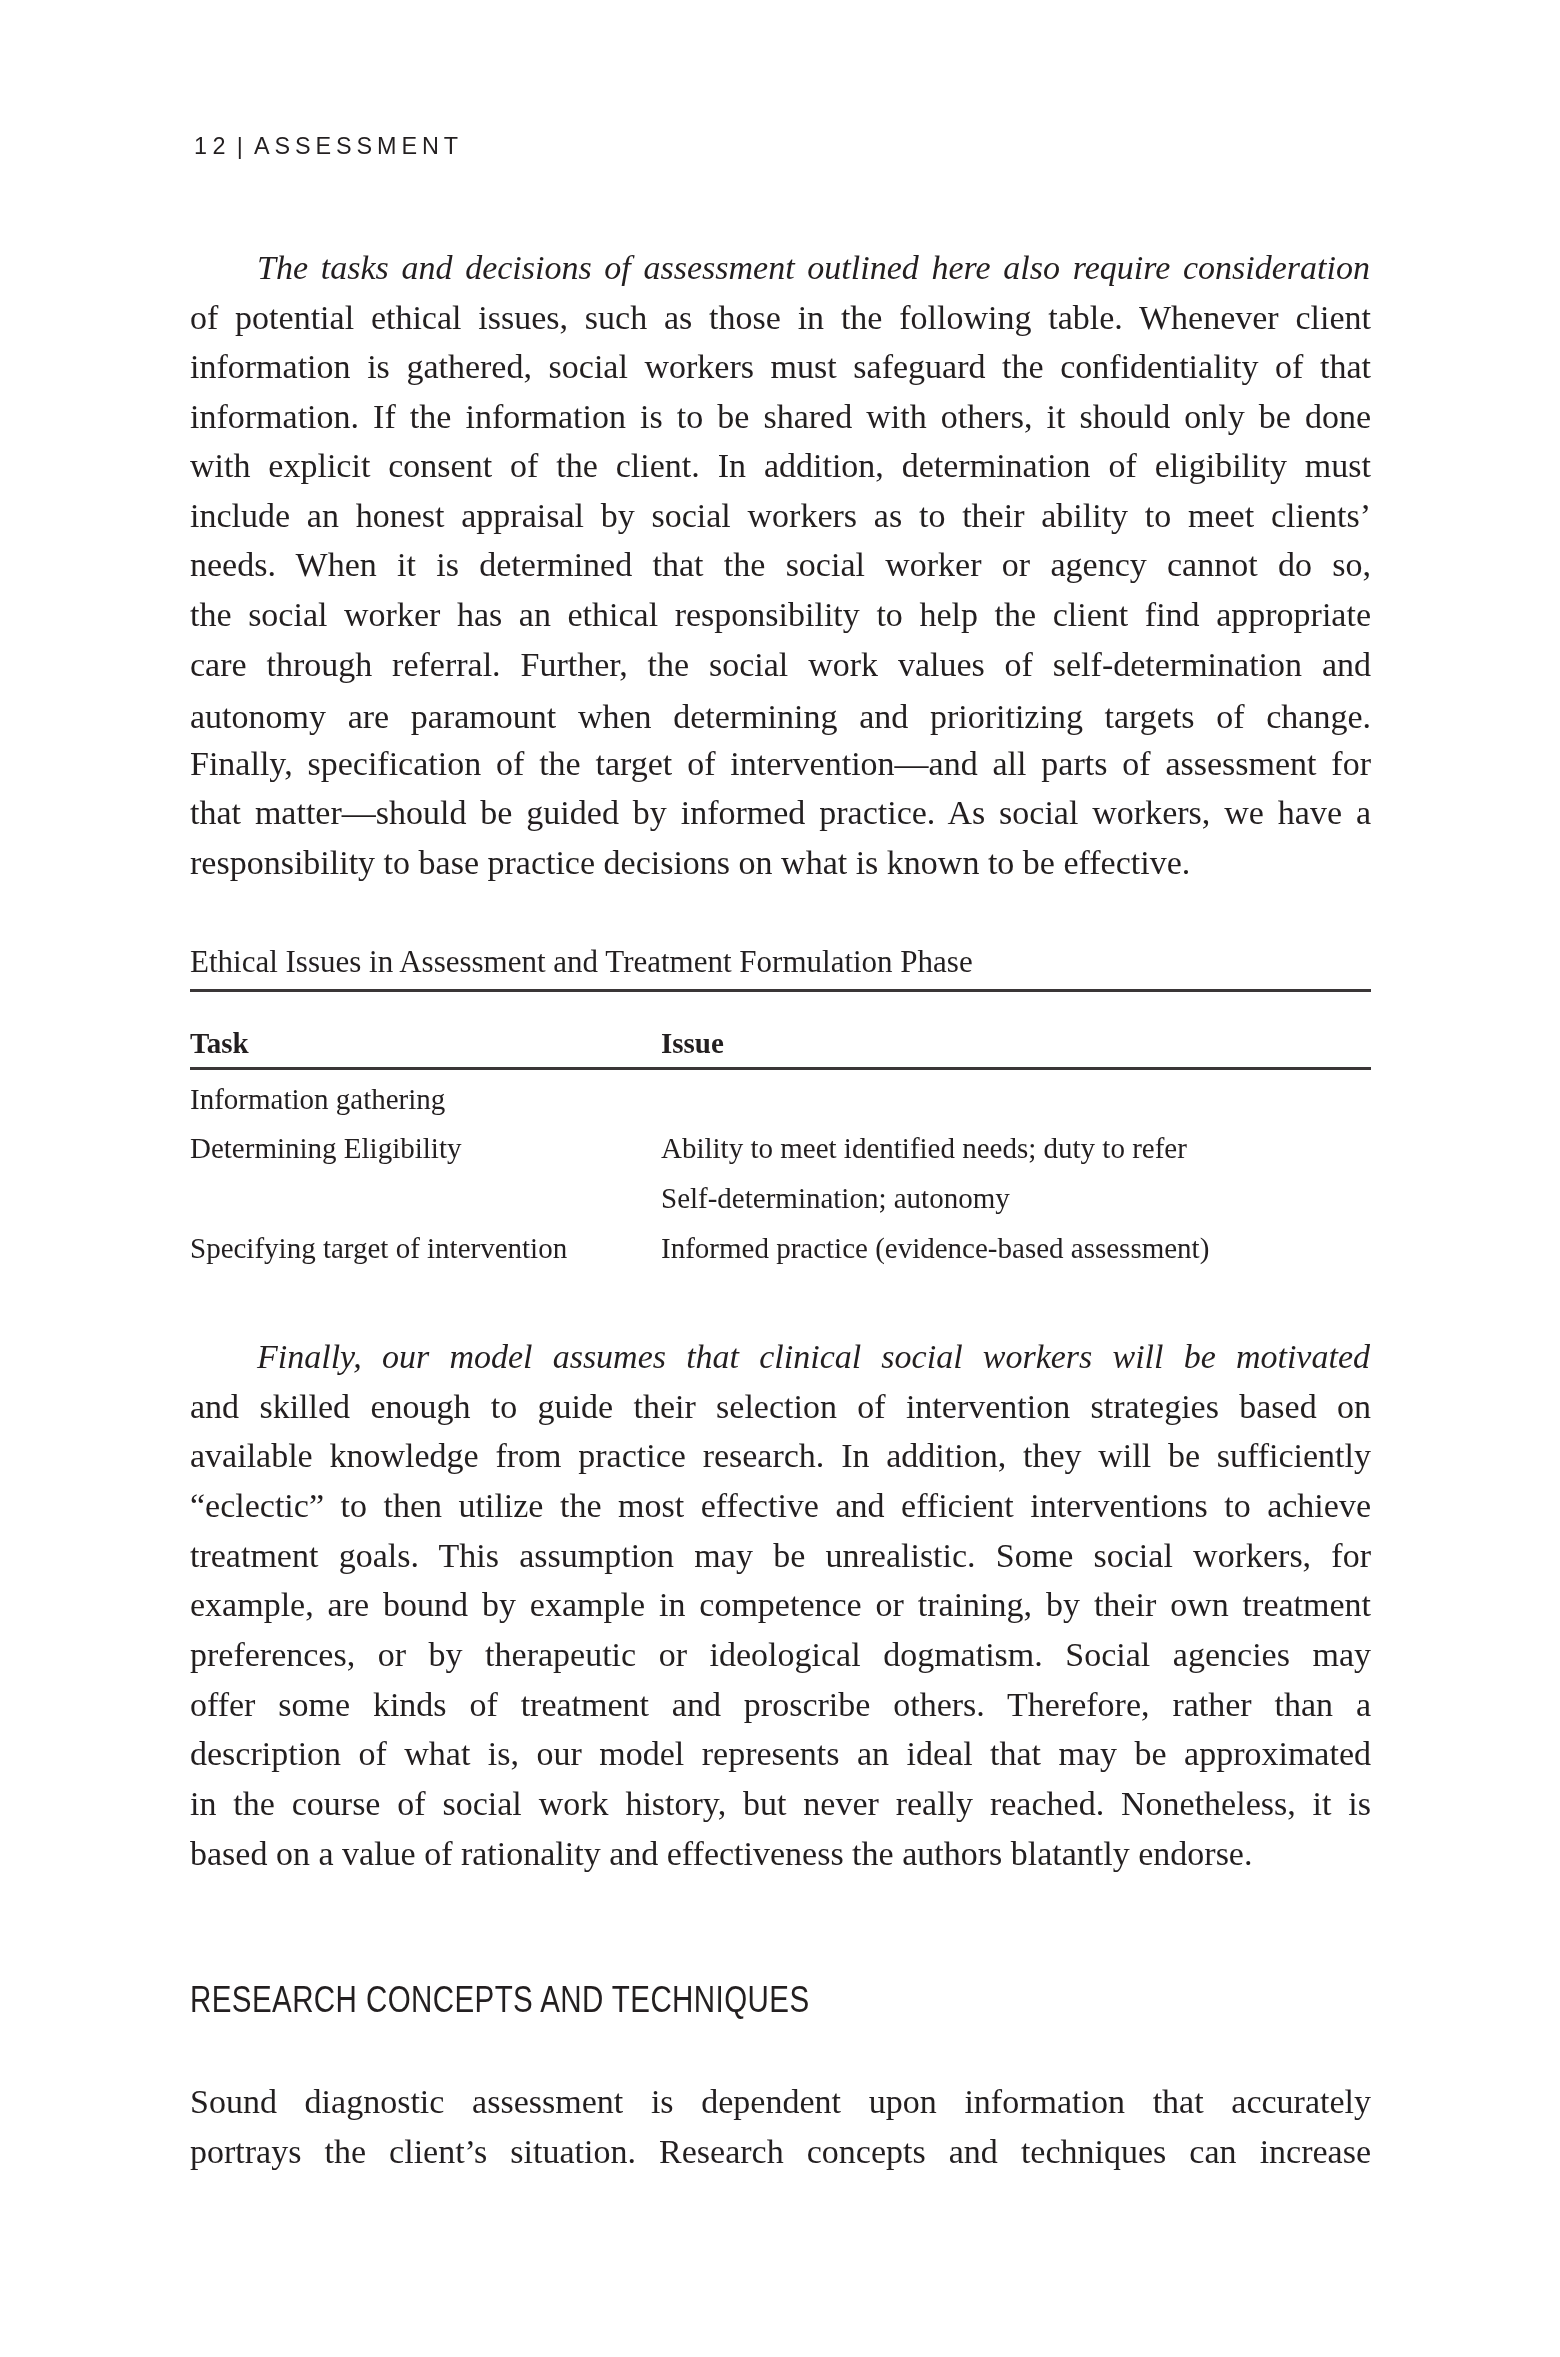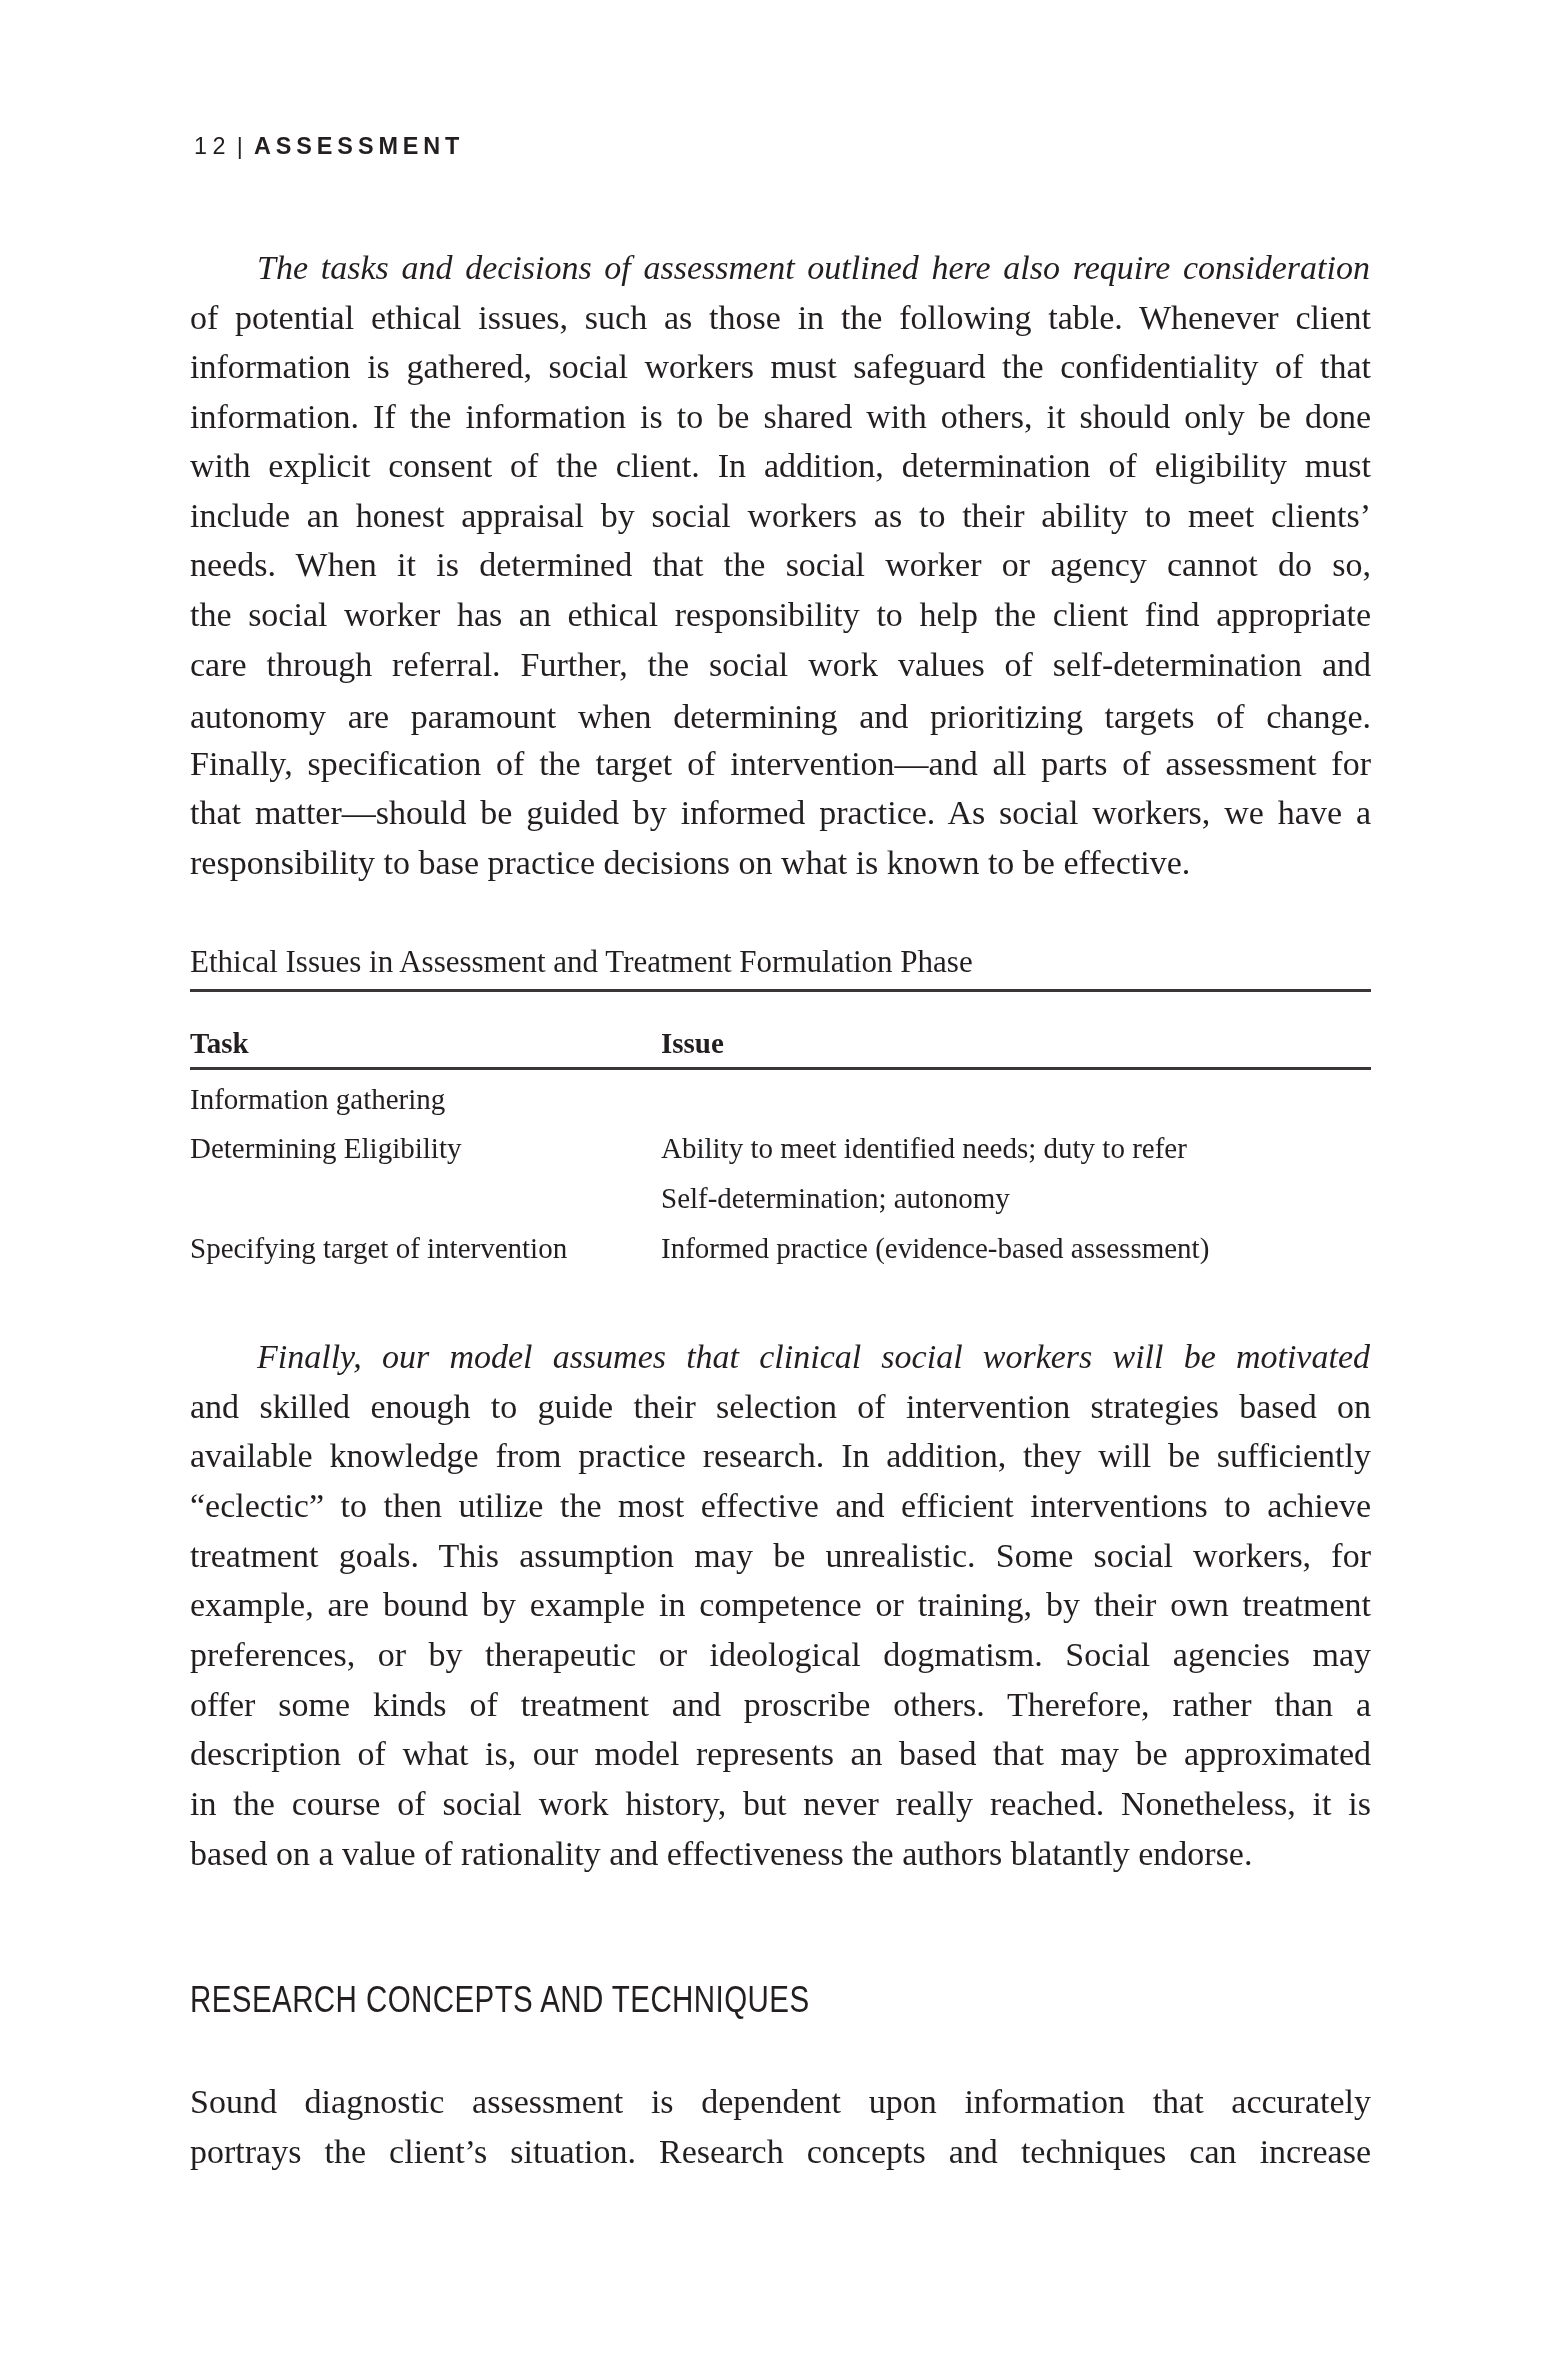--- a/index.html
+++ b/index.html
@@ -9,21 +9,21 @@
     font-family: "Liberation Serif", "DejaVu Serif", serif;
   }
   .abs { position: absolute; }
   .running-head {
     left: 194px; top: 131px; height: 30px;
     font-family: "Liberation Sans", "DejaVu Sans", sans-serif;
     font-size: 23.4px; line-height: 30px; white-space: nowrap;
   }
   .running-head .pageno { letter-spacing: 5.6px; font-weight: normal; }
   .running-head .sep { margin: 0 11.2px 0 5.6px; font-weight: normal; }
-  .running-head .title { font-weight: bold; letter-spacing: 4.9px; }
+  .running-head .title { font-weight: normal; letter-spacing: 4.9px; }
 
   .para { left: 190px; width: 1181px; font-size: 34px; }
   .line {
     position: absolute; left: 0; width: 1181px; height: 50px; line-height: 50px;
     white-space: nowrap; text-align: justify; text-align-last: justify;
   }
   .line.indent { left: 67px; width: 1113px; font-style: italic; }
   .line.last { text-align: left; text-align-last: left; }
 
   .caption {
@@ -94,21 +94,21 @@
 
 <div class="abs para" style="top:1332px;">
   <div class="line indent" style="top:0px">Finally, our model assumes that clinical social workers will be motivated</div>
   <div class="line" style="top:50px">and skilled enough to guide their selection of intervention strategies based on</div>
   <div class="line" style="top:99px">available knowledge from practice research. In addition, they will be sufficiently</div>
   <div class="line" style="top:149px">“eclectic” to then utilize the most effective and efficient interventions to achieve</div>
   <div class="line" style="top:199px">treatment goals. This assumption may be unrealistic. Some social workers, for</div>
   <div class="line" style="top:248px">example, are bound by example in competence or training, by their own treatment</div>
   <div class="line" style="top:298px">preferences, or by therapeutic or ideological dogmatism. Social agencies may</div>
   <div class="line" style="top:348px">offer some kinds of treatment and proscribe others. Therefore, rather than a</div>
-  <div class="line" style="top:397px">description of what is, our model represents an based that may be approximated</div>
+  <div class="line" style="top:397px">description of what is, our model represents an ideal that may be approximated</div>
   <div class="line" style="top:447px">in the course of social work history, but never really reached. Nonetheless, it is</div>
   <div class="line last" style="top:497px">based on a value of rationality and effectiveness the authors blatantly endorse.</div>
 </div>
 
 <div class="abs section-heading">RESEARCH CONCEPTS AND TECHNIQUES</div>
 
 <div class="abs para" style="top:2077px;">
   <div class="line" style="top:0px">Sound diagnostic assessment is dependent upon information that accurately</div>
   <div class="line" style="top:50px">portrays the client’s situation. Research concepts and techniques can increase</div>
 </div>

